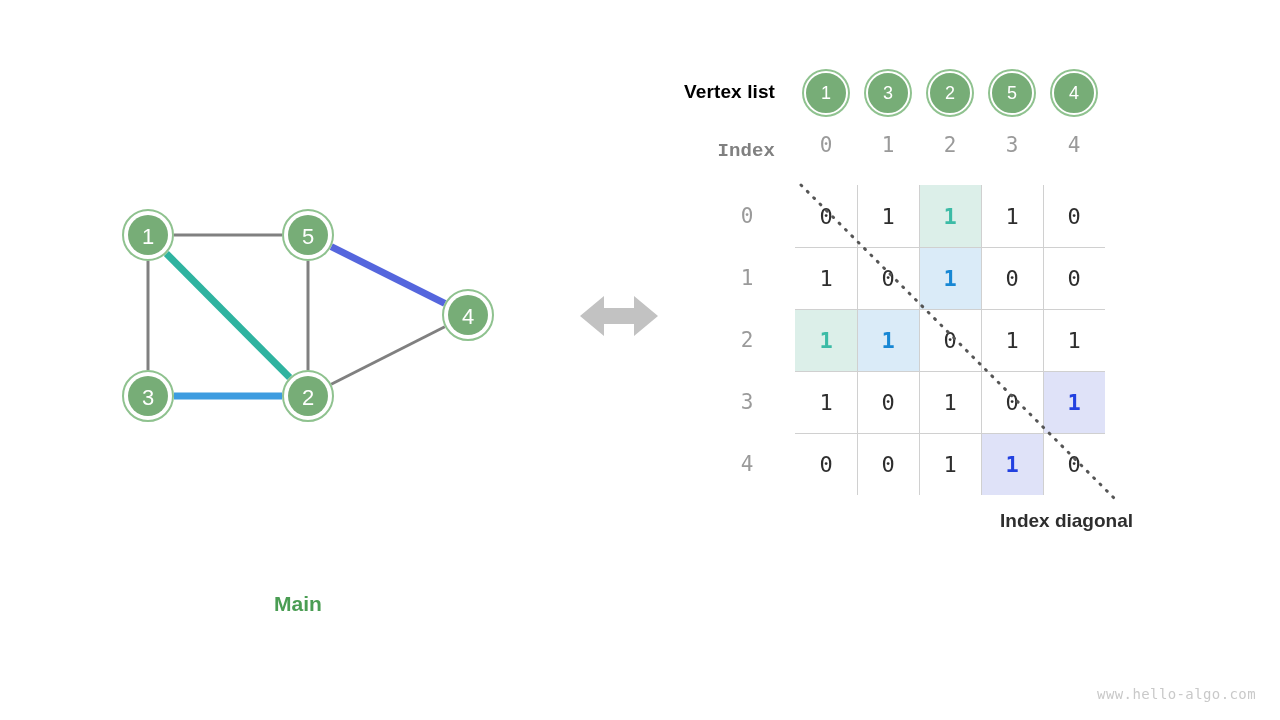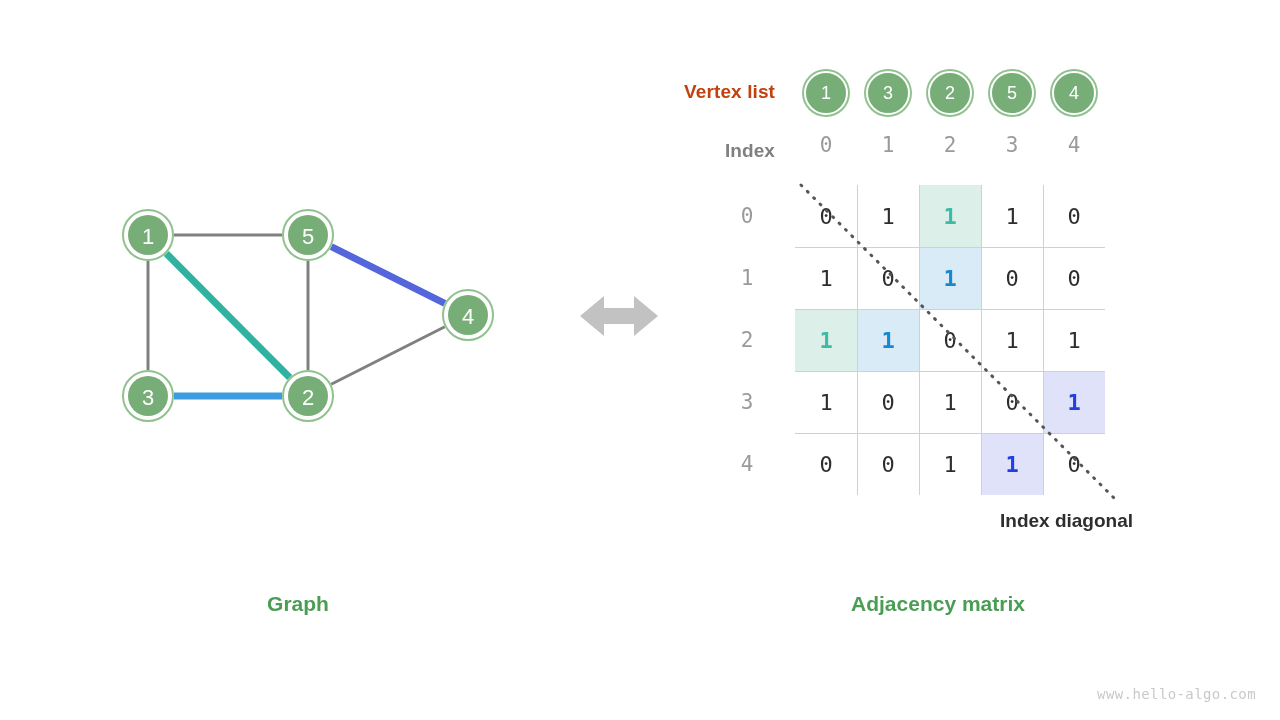--- a/index.html
+++ b/index.html
@@ -52,32 +52,33 @@
     width: 560px; height: 480px;
   }
 
   .vertex-list-label {
     position: absolute;
     left: 25px; top: 26px;
     width: 110px;
     text-align: right;
     font-size: 19px;
     font-weight: bold;
-    color: #c2410c;
+    color: #000000;
     letter-spacing: 0.1px;
   }
   .index-label {
     position: absolute;
     left: 25px; top: 85px;
     width: 110px;
     text-align: right;
     font-size: 19px;
     font-weight: bold;
     color: #808080;
     letter-spacing: 0.1px;
+    font-family: Liberation Mono, monospace;
   }
 
   
   #vertex-row {
     position: absolute;
     left: 155px; top: 16px;
     height: 54px;
   }
   .vertex-chip {
     position: absolute;
@@ -377,18 +378,17 @@
         <div class="grid-line-v" style="left: 248px; top: 0px; height: 310px;"></div>
         <div class="grid-line-h" style="top: 248px; left: 0px; width: 310px;"></div>
         <svg id="diag-svg" viewBox="0 0 330 330">
         <line x1="8" y1="2" x2="322" y2="316" stroke="#555555" stroke-width="3" stroke-linecap="round" stroke-dasharray="1 8"></line>
       </svg>
     </div>
 
     <div class="main-diagonal-label">Index diagonal</div>
   </div>
 
-  <div class="caption" id="caption-graph">Graph</div>
-  <div class="caption" id="caption-matrix">Adjacency matrix</div>
+  <div class="caption" id="caption-graph">Main</div>
 
   <div id="watermark">www.hello-algo.com</div>
 
 </div>
 
 </body></html>

